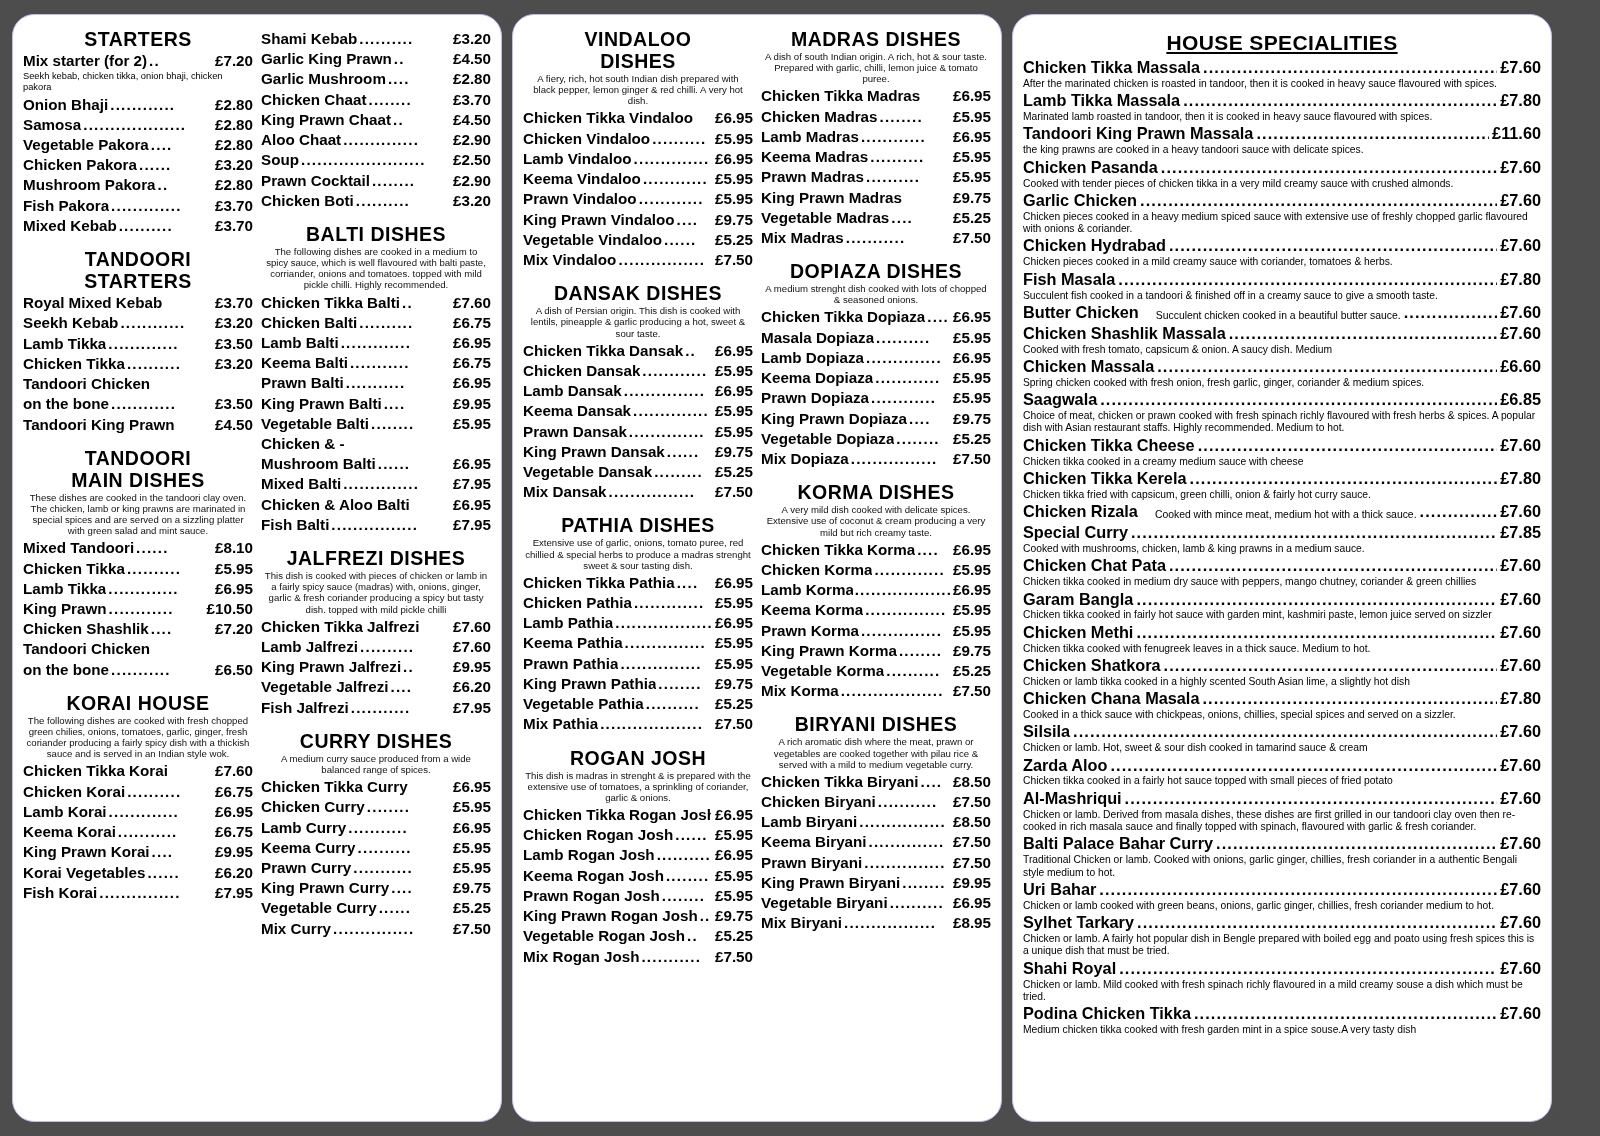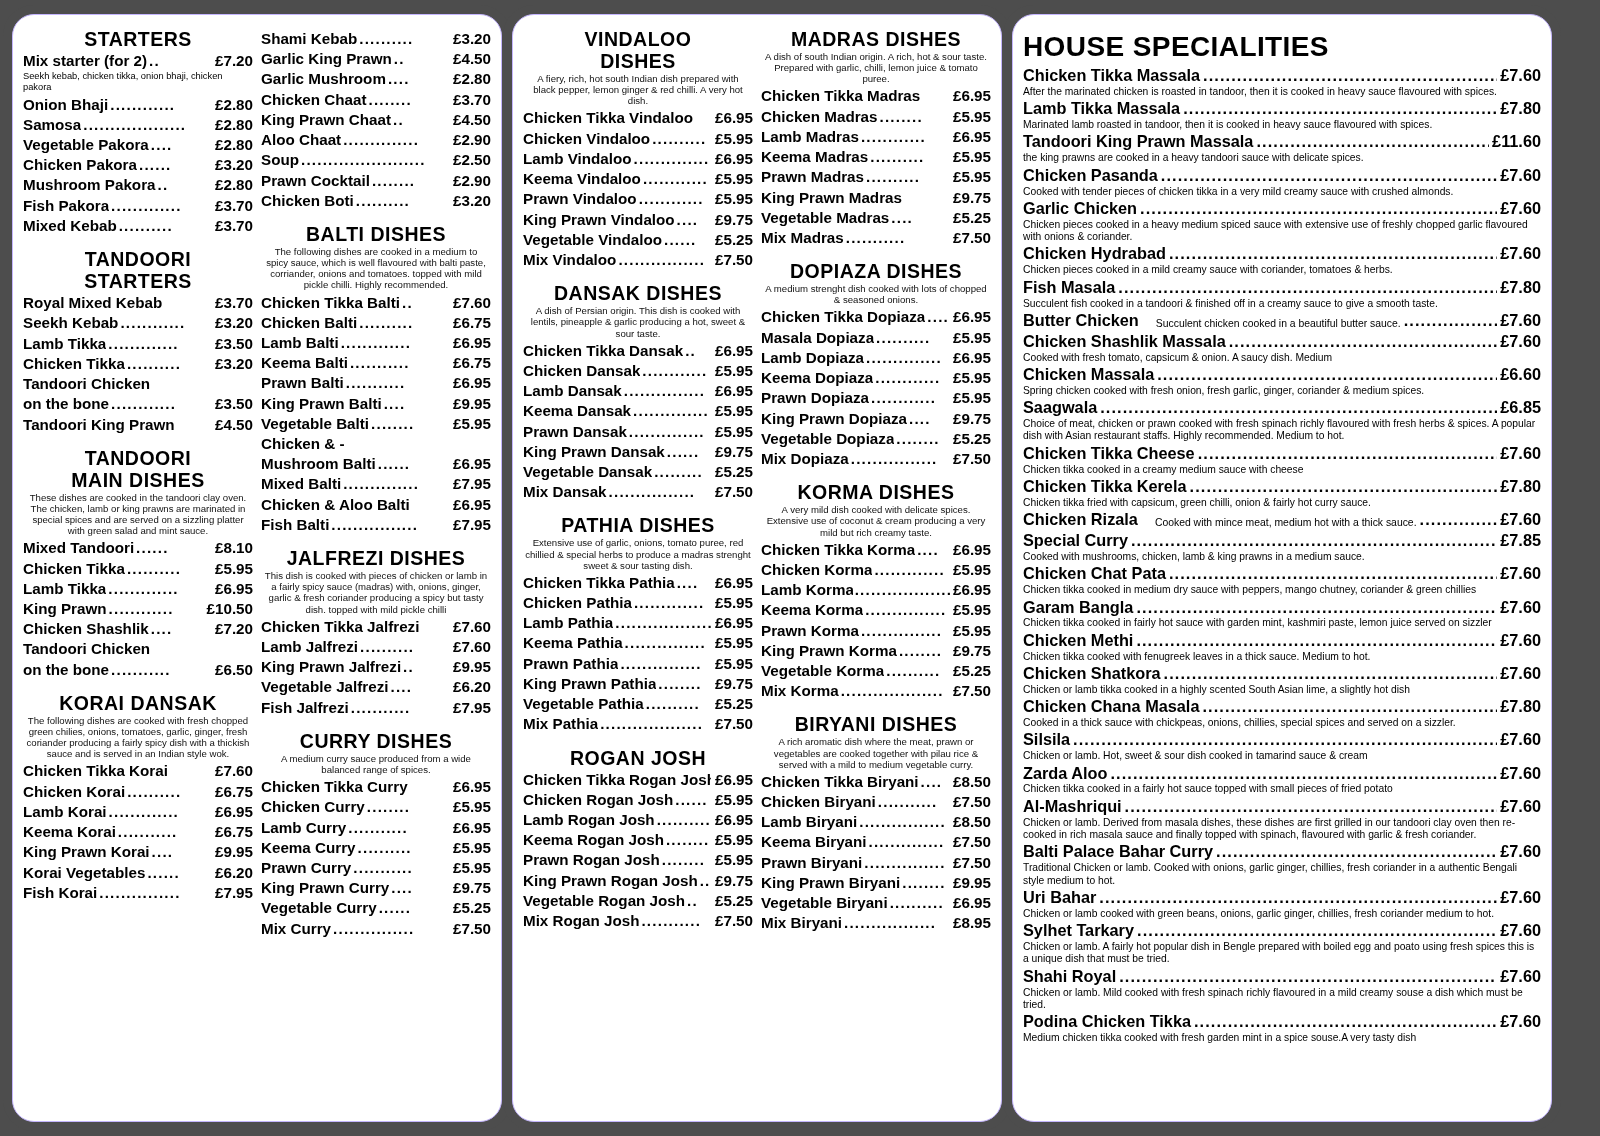--- a/index.html
+++ b/index.html
@@ -69,25 +69,26 @@
 
   .sub {
     font-size:9.3px;
     font-weight:normal;
     line-height:1.2;
     margin:0 0 1px 0;
   }
 
   
   .hs-h {
-    text-align:left;
+    text-align:center;
     font-weight:bold;
-    font-size:28px;
+    font-size:21px;
     letter-spacing:.4px;
     margin:2px 0 3px 0;
+    text-decoration:underline;
   }
   .hs-row {
     display:flex;
     align-items:flex-end;
     font-size:16.3px;
     font-weight:bold;
     line-height:1.22;
     white-space:nowrap;
   }
   .hs-row .nm { flex:0 0 auto; }
@@ -234,21 +235,21 @@
               <span class="dots"></span>
               <span class="pr"></span>
             </div>
             <div class="row">
               <span class="nm">on the bone</span>
               <span class="dots">...........</span>
               <span class="pr">£6.50</span>
             </div>
           </div>
           <div class="sec">
-            <div class="sec-h">KORAI DANSAK</div>
+            <div class="sec-h">KORAI HOUSE</div>
             <div class="sec-desc">The following dishes are cooked with fresh chopped green chilies, onions, tomatoes, garlic, ginger, fresh coriander producing a fairly spicy dish with a thickish sauce and is served in an Indian style wok.</div>
             <div class="row nodots">
               <span class="nm">Chicken Tikka Korai</span>
               <span class="dots"></span>
               <span class="pr">£7.60</span>
             </div>
             <div class="row">
               <span class="nm">Chicken Korai</span>
               <span class="dots">..........</span>
               <span class="pr">£6.75</span>
@@ -599,20 +600,21 @@
               <span class="pr">£5.25</span>
             </div>
             <div class="row">
               <span class="nm">Mix Pathia</span>
               <span class="dots">...................</span>
               <span class="pr">£7.50</span>
             </div>
           </div>
           <div class="sec">
             <div class="sec-h">ROGAN JOSH</div>
+            <div class="sec-desc">This dish is madras in strenght &amp; is prepared with the extensive use of tomatoes, a sprinkling of coriander, garlic &amp; onions.</div>
             <div class="row nodots">
               <span class="nm">Chicken Tikka Rogan Josh</span>
               <span class="dots"></span>
               <span class="pr">£6.95</span>
             </div>
             <div class="row">
               <span class="nm">Chicken Rogan Josh</span>
               <span class="dots">......</span>
               <span class="pr">£5.95</span>
             </div>

